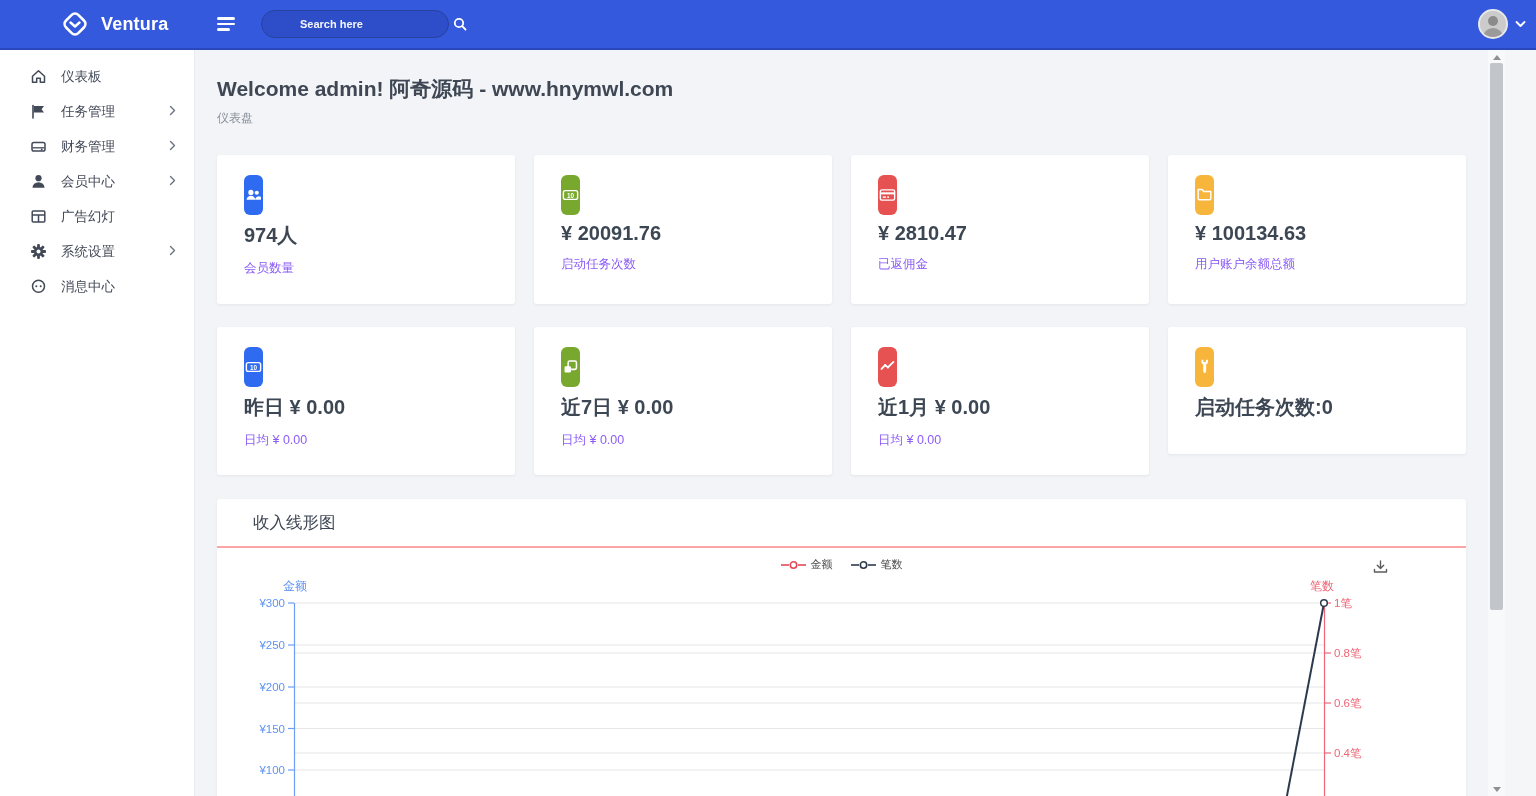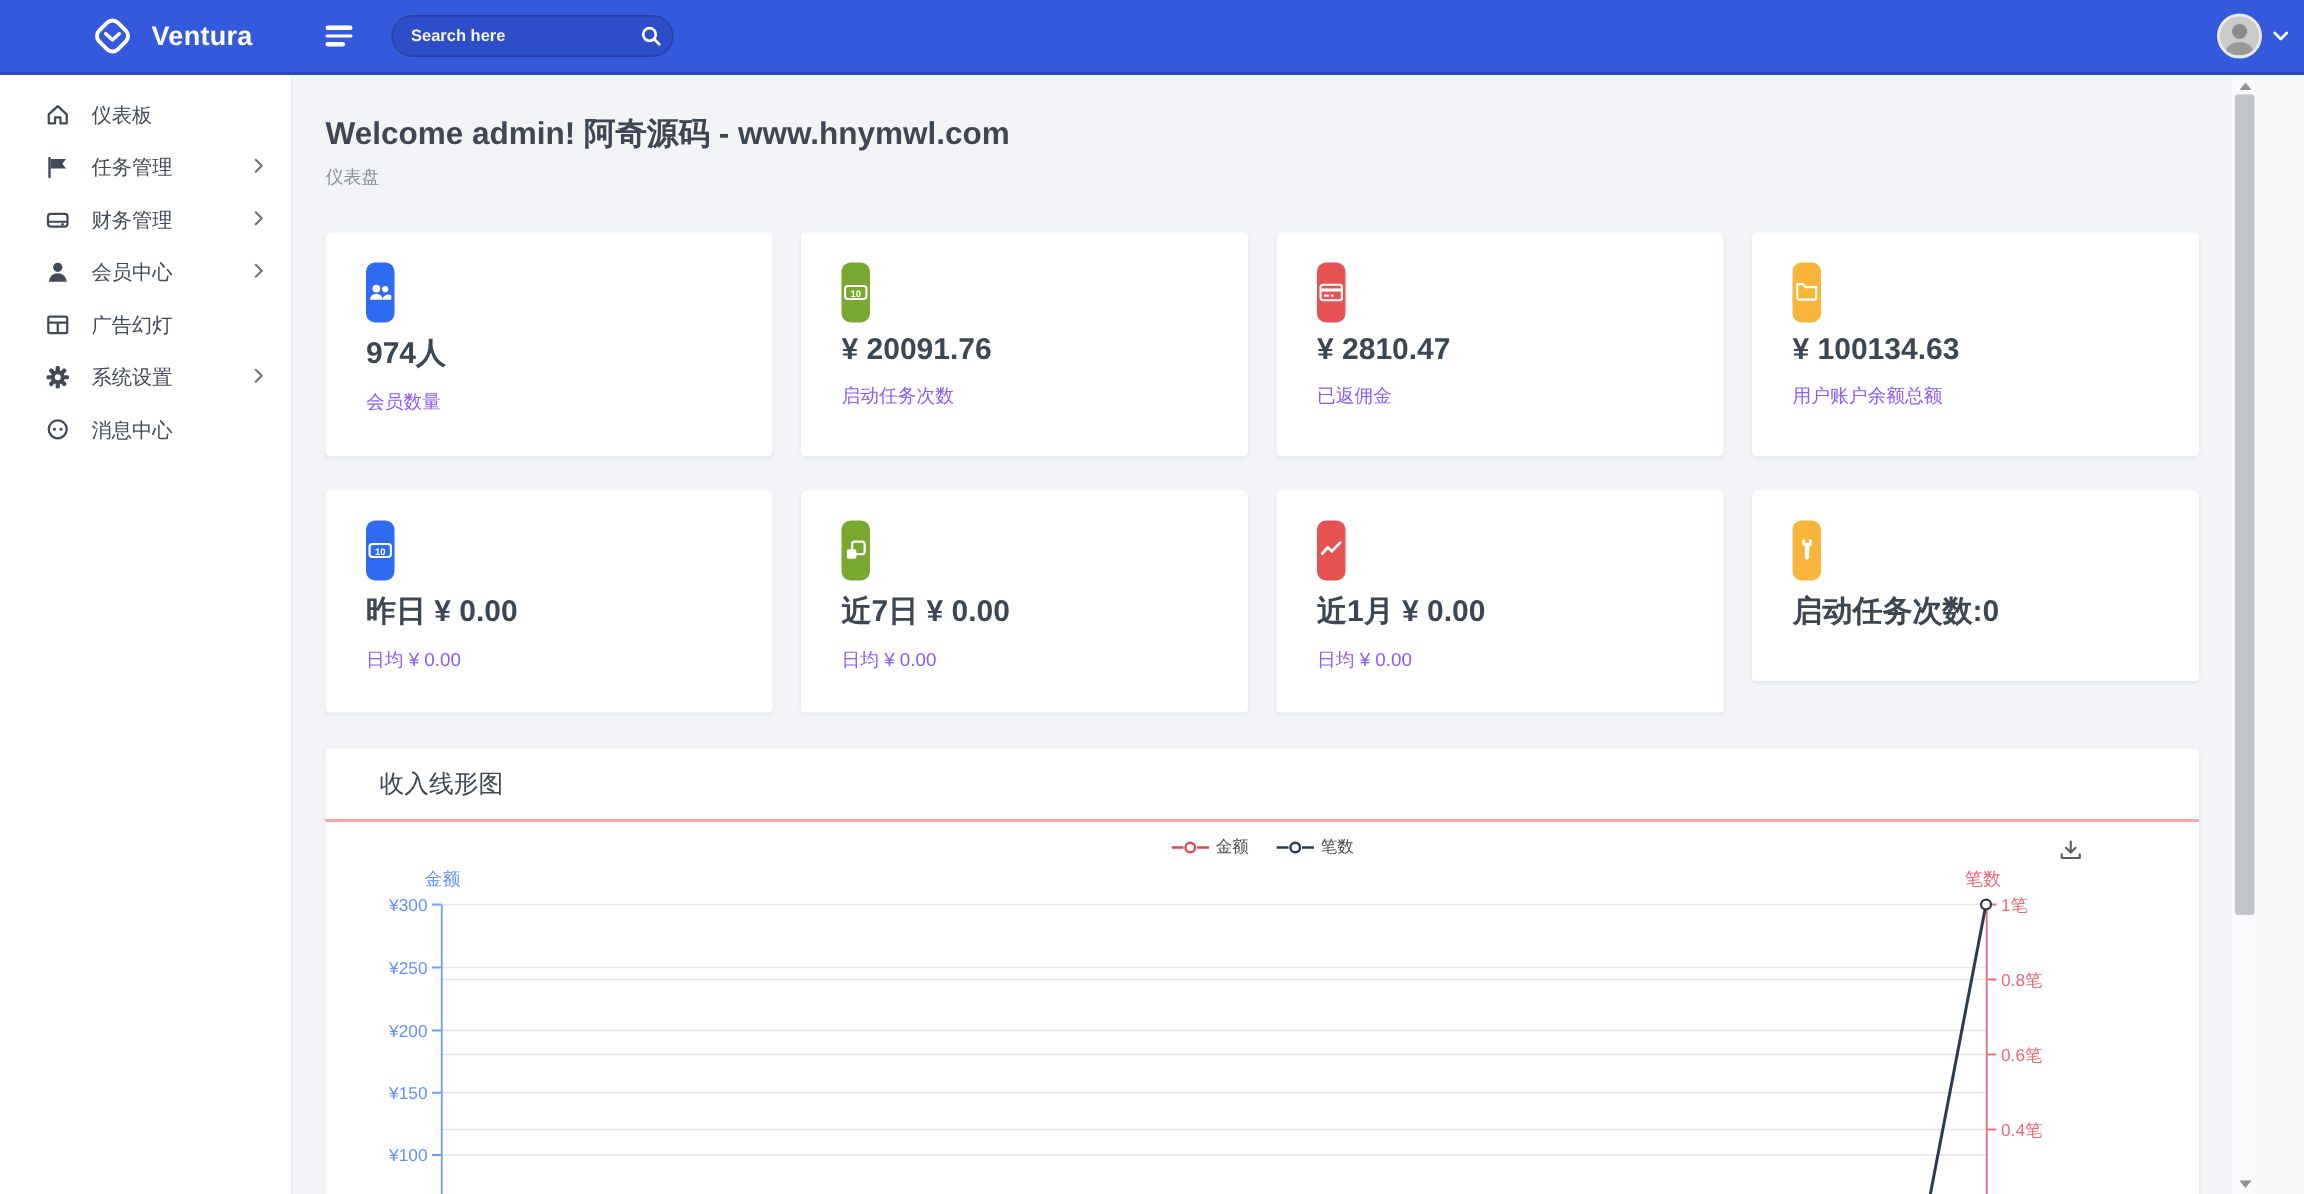--- a/index.html
+++ b/index.html
@@ -7,21 +7,21 @@
   body { font-family:"Liberation Sans","DejaVu Sans",sans-serif; background:#f2f4f7; }
 
   
   .navbar { height:50px; background:#3459dc; border-bottom:2px solid #2a47bb; display:flex; align-items:center; }
   .brand { width:195px; display:flex; align-items:center; gap:11px; padding-left:60px; cursor:pointer; }
   .brand-name { color:#fff; font-size:18px; font-weight:bold; letter-spacing:.2px; }
   .hamburger { margin-left:22px; width:20px; cursor:pointer; }
   .hamburger span { display:block; height:2.6px; background:#fff; border-radius:2px; margin:3.2px 0; }
   .hamburger span:nth-child(1){ width:18px; } .hamburger span:nth-child(2){ width:18px; } .hamburger span:nth-child(3){ width:13px; }
   .searchbox { margin-left:24px; width:188px; height:28px; background:#2d4dc9; border:1px solid #27429f; border-radius:14px; display:flex; align-items:center; padding:0 12px; }
-  .searchbox input { flex:1; background:transparent; border:none; outline:none; color:#fff; font-size:11px; font-weight:bold; font-family:inherit; }
+  .searchbox input { flex:1; background:transparent; border:none; outline:none; color:#fff; font-size:11px; font-weight:bold; font-family:inherit;margin-left:26px; }
   .searchbox input::placeholder { color:#fff; opacity:.95; }
   .nav-right { margin-left:auto; display:flex; align-items:center; gap:7px; padding-right:10px; }
   .avatar { width:30px; height:30px; border-radius:50%; overflow:hidden; background:#d6d6d6; border:2px solid #e9e9e9; cursor:pointer; }
 
   
   .layout { display:flex; height:746px; }
   .sidebar { width:195px; background:#fff; border-right:1px solid #e9ebee; padding-top:9px; }
   .side-item { height:35px; display:flex; align-items:center; gap:14px; padding:0 18px 0 30px; color:#424957; font-size:13.5px; cursor:pointer; }
   .side-item .chev { margin-left:auto; }
   .main { flex:1; padding:25px 22px 0 22px; background:#f2f4f7; overflow:hidden; }

